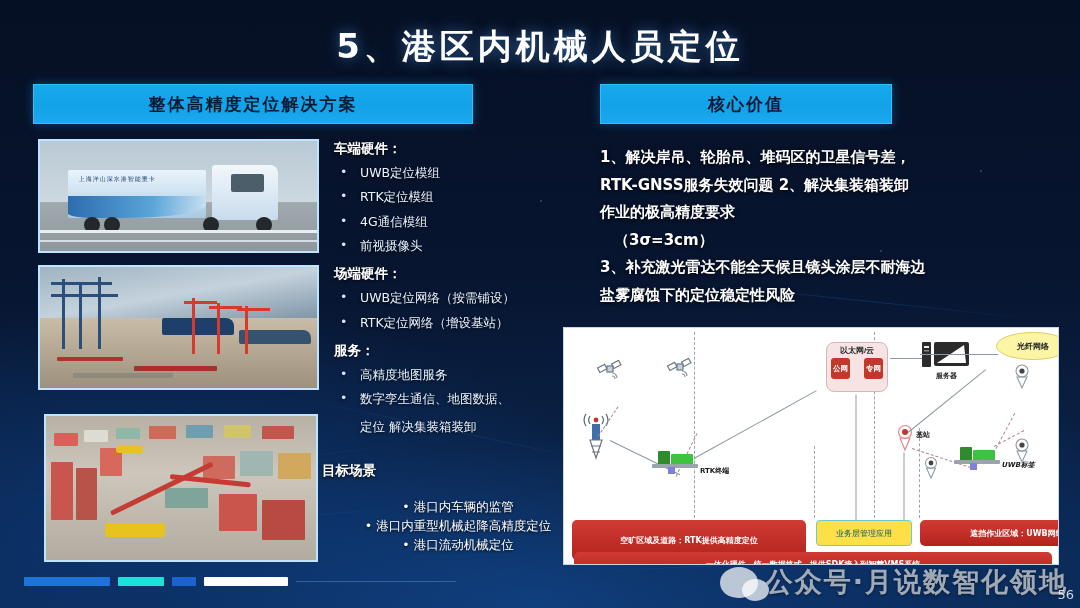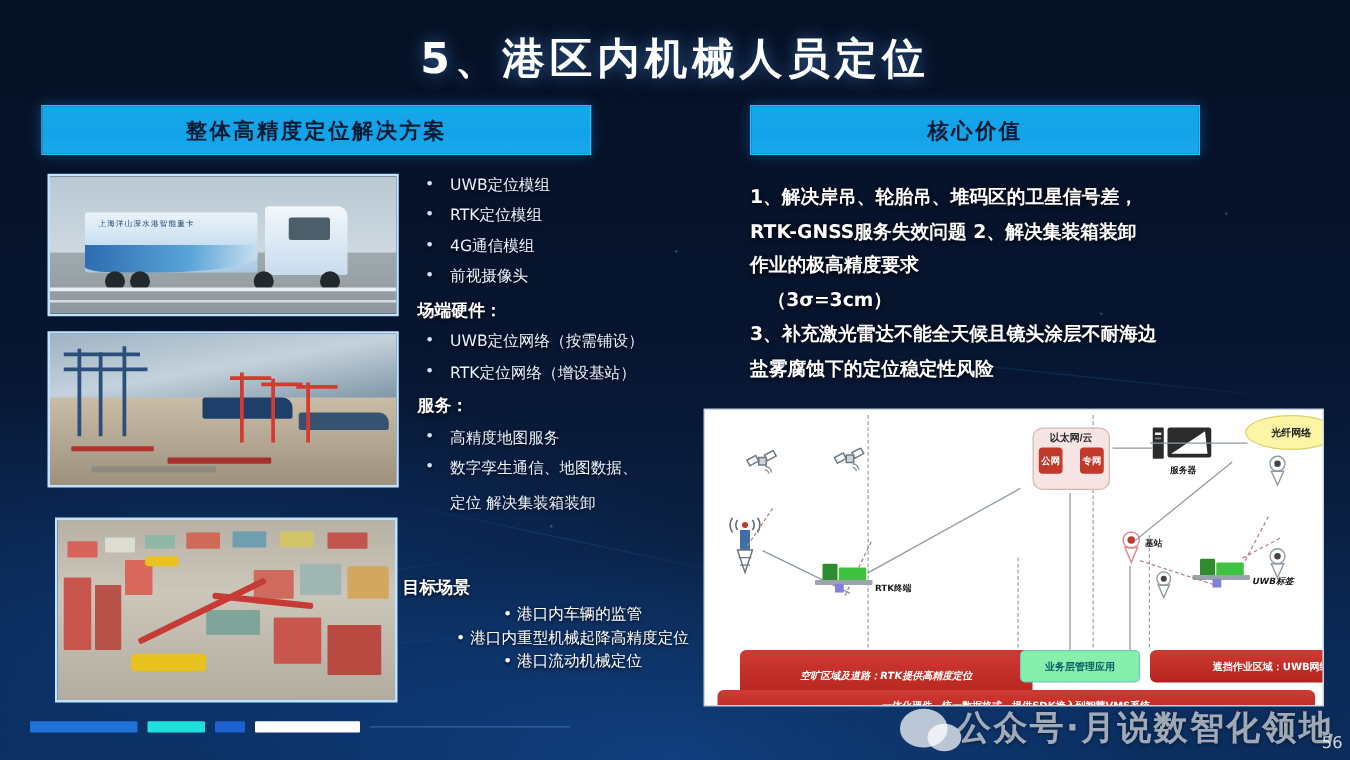--- a/index.html
+++ b/index.html
@@ -43,21 +43,21 @@
     border: 1px solid #2bc0ff;
     display: flex; align-items: center; justify-content: center;
     color: #061b33;
     font-weight: bold;
     font-size: 17px;
     letter-spacing: 2px;
     box-shadow: 0 0 10px rgba(30,160,240,.35);
     font-family: "DejaVu Sans","Liberation Sans",sans-serif;
   }
   #bar-left  { left: 33px;  top: 84px; width: 440px; height: 40px; }
-  #bar-right { left: 600px; top: 84px; width: 360px; height: 40px; }
+  #bar-right { left: 600px; top: 84px; width: 292px; height: 40px; }
 
   
   .photo {
     position: absolute;
     border: 2px solid #bfe4ff;
     overflow: hidden;
   }
   #photo-truck      { left: 38px; top: 139px; width: 281px; height: 114px; }
   #photo-port       { left: 38px; top: 265px; width: 281px; height: 125px; }
   #photo-containers { left: 44px; top: 414px; width: 274px; height: 148px; }
@@ -102,21 +102,21 @@
   .ltext li { position: relative; padding-left: 26px; margin-bottom: 5px; }
   .ltext li:before { content:"•"; position:absolute; left:6px; top:-1px; color:#cfe3ff; }
   .ltext .sub { padding-left: 26px; margin-bottom: 8px; }
 
   .goal {
     position:absolute; left: 322px; top: 460px; width: 272px;
     color:#ffffff; font-size:12.5px; line-height:1.5;
     font-family:"DejaVu Sans","Liberation Sans",sans-serif;
     text-shadow: 0 1px 3px rgba(0,0,0,.9);
   }
-  .goal .gh { font-size:13.5px; font-weight:bold; margin-bottom:2px; }
+  .goal .gh { font-size:13.5px; font-weight:bold; margin-bottom:18px; }
   .goal .gi { text-align:center; }
   .goal .gi:before { content:"• "; }
 
   
   .rtext {
     position:absolute; left: 600px; top: 145px; width: 380px;
     color:#ffffff; font-size:15px; font-weight:bold; line-height:1.7;
     font-family:"DejaVu Sans","Liberation Sans",sans-serif;
     text-shadow: 0 1px 4px rgba(0,0,0,.85);
   }
@@ -149,22 +149,22 @@
   .dash-v { position:absolute; width:0; border-left:1px dashed #9aa4ad; }
   .solid { position:absolute; background:#8d99a3; height:1px; transform-origin:left center; }
   .dashed-l { position:absolute; border-top:1px dashed #b0848a; transform-origin:left center; }
   .redbar {
     position:absolute; background:linear-gradient(180deg,#d03a33,#b3231d);
     border-radius:5px; color:#fff; font-size:8px; font-weight:bold;
     display:flex; align-items:center; justify-content:center; text-align:center;
     font-family:"DejaVu Sans","Liberation Sans",sans-serif;
   }
   .cyanbar {
-    position:absolute; background:#86efac; border:1px solid #6fc9c6; border-radius:4px;
-    color:#0a5c66; font-size:8px; font-weight:bold;
+    position:absolute; background:#fde047; border:1px solid #6fc9c6; border-radius:4px;
+    color:#0a5c66; font-size:8px; font-weight:normal;
     display:flex; align-items:center; justify-content:center; text-align:center;
     font-family:"DejaVu Sans","Liberation Sans",sans-serif;
   }
   .machine { position:absolute; }
   .machine .deck { position:absolute; bottom:6px; left:0; width:46px; height:4px; background:#9aa4ac; border-radius:1px;}
   .machine .cab  { position:absolute; bottom:9px; left:6px; width:12px; height:14px; background:#2e8b2e; border-radius:1px;}
   .machine .arm  { position:absolute; bottom:9px; left:19px; width:22px; height:11px; background:#3fc23f; border-radius:1px;}
   .machine .tag  { position:absolute; bottom:0; left:16px; width:7px; height:7px; background:#7f7fdd; }
   .machine .mast { position:absolute; bottom:4px; left:17px; width:5px; height:6px; background:#cfd6dc; }
 
@@ -276,20 +276,21 @@
     <div class="ctr" style="left:64%; top:54%; width:14%; height:26%; background:#c9564c;"></div>
     <div class="ctr" style="left:80%; top:58%; width:16%; height:28%; background:#b84a42;"></div>
     <div class="ctr" style="left:44%; top:50%; width:16%; height:14%; background:#7fa49a;"></div>
     <div class="reach-boom" style="left:24%; top:66%; width:42%; height:5px; transform:rotate(-26deg);"></div>
     <div class="reach-boom" style="left:46%; top:40%; width:30%; height:5px; transform:rotate(6deg);"></div>
     <div class="reach-body" style="left:22%; top:74%; width:22%; height:10%;"></div>
     <div class="reach-body" style="left:26%; top:20%; width:10%; height:6%;"></div>
   </div>
 
   <div class="ltext">
+    <h4>车端硬件：</h4>
     <ul>
       <li>UWB定位模组</li>
       <li>RTK定位模组</li>
       <li>4G通信模组</li>
       <li>前视摄像头</li>
     </ul>
     <h4>场端硬件：</h4>
     <ul>
       <li>UWB定位网络（按需铺设）</li>
       <li>RTK定位网络（增设基站）</li>
@@ -428,21 +429,21 @@
     <div class="solid" style="left:326px; top:30px; width:32px;"></div>
     <div class="solid" style="left:344px; top:104px; width:100px; transform:rotate(-39deg);"></div>
 
     <div class="dashed-l" style="left:348px; top:120px; width:62px; transform:rotate(18deg);"></div>
     <div class="dashed-l" style="left:430px; top:118px; width:34px; transform:rotate(-28deg);"></div>
     <div class="dashed-l" style="left:432px; top:120px; width:40px; transform:rotate(-62deg);"></div>
 
     <div class="solid" style="left:292px; top:66px; width:130px; transform:rotate(90deg); transform-origin:left center;"></div>
     <div class="solid" style="left:340px; top:124px; width:70px; transform:rotate(90deg); transform-origin:left center;"></div>
 
-    <div class="redbar" style="left:28px; top:192px; width:234px; height:40px;font-style:italic;">空旷区域及道路：RTK提供高精度定位</div>
+    <div class="redbar" style="left:8px; top:192px; width:234px; height:40px;">空旷区域及道路：RTK提供高精度定位</div>
     <div class="cyanbar" style="left:252px; top:192px; width:96px; height:26px;">业务层管理应用</div>
     <div class="redbar" style="left:356px; top:192px; width:234px; height:26px;">遮挡作业区域：UWB网络高精度定位</div>
     <div class="redbar" style="left:10px; top:224px; width:478px; height:24px;">一体化硬件、统一数据格式，提供SDK接入到智慧VMS系统</div>
   </div>
 
   <div class="prog" id="prog1"></div>
   <div class="prog" id="prog2"></div>
   <div class="prog" id="prog3"></div>
   <div class="prog" id="prog4"></div>
   <div class="prog-rail"></div>

